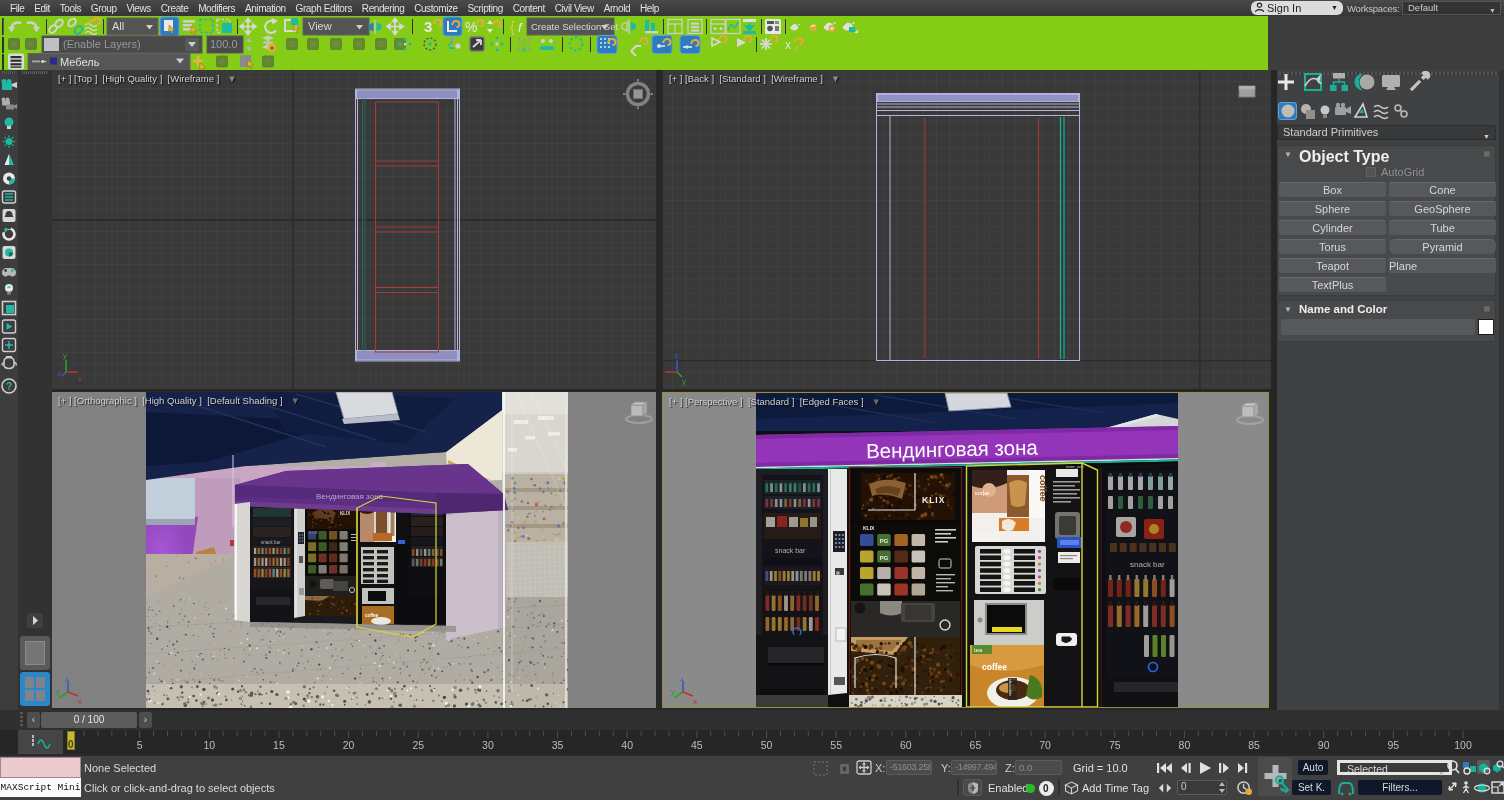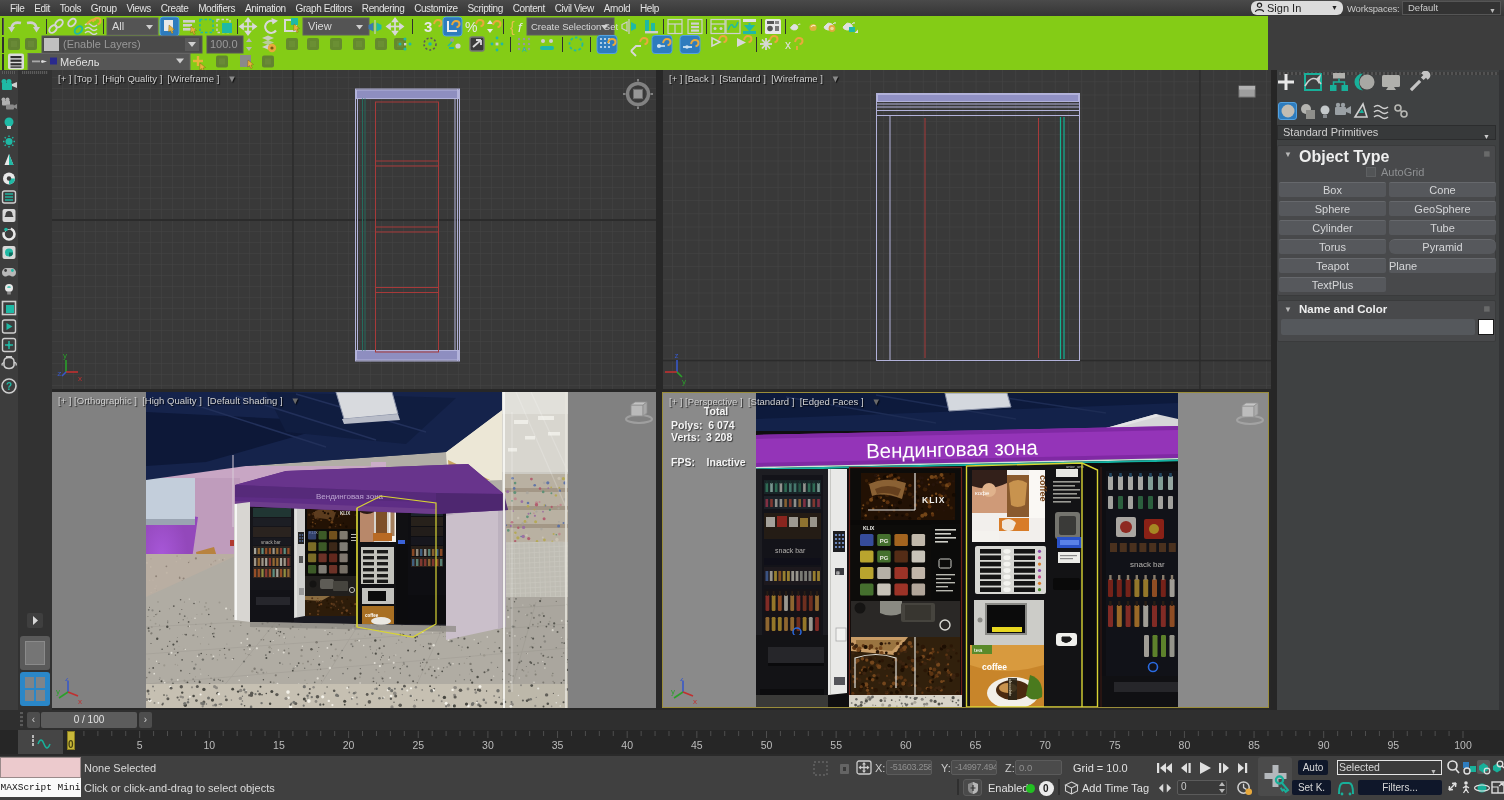--- a/index.html
+++ b/index.html
@@ -2916,26 +2916,20 @@
               <circle cx="168.4" cy="311.3" r="1.4" fill="#8a8780"></circle>
               <circle cx="159.6" cy="305.2" r="1.3" fill="#6a6a66"></circle>
               <circle cx="105.0" cy="312.3" r="1.5" fill="#52524c"></circle>
               <circle cx="133.7" cy="312.4" r="1.4" fill="#8a8780"></circle>
               <circle cx="150.5" cy="303.8" r="1.4" fill="#6a6a66"></circle>
             </g>
 <rect x="0" y="302" width="72" height="13" fill="#3a3a38"></rect>
 </svg>
 </div>
 
-<div class="abs" style="left:8px;top:13px;width:110px;font-size:10.5px;font-weight:bold;color:#f4f4f4;text-shadow:1px 1px 1px #3a3a3a;line-height:10px">
-<div style="text-align:center;width:90px">Total</div>
-<div style="margin-top:4px">Polys:&nbsp; 6 074</div>
-<div style="margin-top:2px">Verts:&nbsp; 3 208</div>
-<div style="margin-top:15px">FPS:&nbsp;&nbsp;&nbsp; Inactive</div>
-</div>
 <div class="vplabel">[+ ]&nbsp;[Perspective ]&nbsp; [Standard ]&nbsp; [Edged Faces ]&nbsp;&nbsp;&nbsp;<span style="color:#6a6a6a">▼</span></div>
 <svg class="abs" style="left:572px;top:8px" width="30" height="26" viewBox="0 0 30 26" opacity=".6">
 <ellipse cx="15" cy="19" rx="13" ry="4" fill="none" stroke="#b4b4b4" stroke-width="2"></ellipse>
 <rect x="7" y="5" width="12" height="11" fill="#e0e0e0" stroke="#9a9a9a" stroke-width=".8"></rect>
 <path d="M7 5 L11 2 L23 2 L19 5 Z" fill="#efefef" stroke="#9a9a9a" stroke-width=".8"></path>
 <path d="M19 5 L23 2 L23 13 L19 16 Z" fill="#c2c2c2" stroke="#9a9a9a" stroke-width=".8"></path>
 </svg>
 <svg class="abs" style="left:8px;top:285px" width="30" height="26" viewBox="0 0 30 26">
 <g stroke-width="1.6">
             <line x1="12" y1="14" x2="12" y2="3" stroke="#3858c8"></line>
@@ -3256,21 +3250,21 @@
       </svg>
 
 <div class="abs" style="left:1258px;top:3px;width:34px;height:39px;background:#4b4b4b;border-radius:3px"></div>
 <svg class="abs" style="left:1258px;top:3px" width="34" height="39" viewBox="0 0 34 39">
 <path d="M14.5 8 h6 v8 h8 v6 h-8 v8 h-6 v-8 h-8 v-6 h8 Z" fill="#b4b8bc"></path>
 <circle cx="21.5" cy="23" r="3.6" fill="none" stroke="#18b09a" stroke-width="2.2"></circle>
         <path d="M24 26 L30 33 l-2.3 1.8 l-1.8 -2.3 l-1.4 1 l-1.8 -2.8" stroke="#18b09a" stroke-width="2" fill="none"></path>
 </svg>
 <div class="btn" style="left:1298px;top:6px;width:30px;height:15px;line-height:15px">Auto</div>
 <div class="btn" style="left:1292px;top:26px;width:39px;height:15px;line-height:15px">Set K.</div>
-<div class="abs" style="left:1337px;top:6px;width:105px;height:15px;background:#3a3a3a;border:1px solid #e5e5e5;color:#d8d8d8;font-size:10.5px;line-height:13px;padding-left:1px">Selected<span style="position:absolute;right:4px;top:4px;font-size:7px;color:#bbb">▼</span></div>
+<div class="abs" style="left:1337px;top:6px;width:115px;height:15px;background:#3a3a3a;border:3px solid #e5e5e5;color:#d8d8d8;font-size:10.5px;line-height:13px;padding-left:7px">Selected<span style="position:absolute;right:4px;top:4px;font-size:7px;color:#bbb">▼</span></div>
 <svg class="abs" style="left:1337px;top:26px" width="18" height="16" viewBox="0 0 18 16">
         <path d="M2 14 Q2 3 6 3 L12 3 Q16 3 16 14" fill="none" stroke="#18b09a" stroke-width="2"></path>
         <circle cx="5" cy="14" r="1.4" fill="#18b09a"></circle>
         <circle cx="13" cy="14" r="1.4" fill="#18b09a"></circle>
       </svg>
 <div class="btn" style="left:1358px;top:26px;width:84px;height:15px;line-height:15px">Filters...</div>
 
 <svg class="abs" style="left:1446px;top:4px" width="58 " height="40" viewBox="0 0 58 40">
 <g stroke="#e0e0e0" stroke-width="1.6" fill="none">
           <circle cx="6.5" cy="7.5" r="4.5"></circle>

